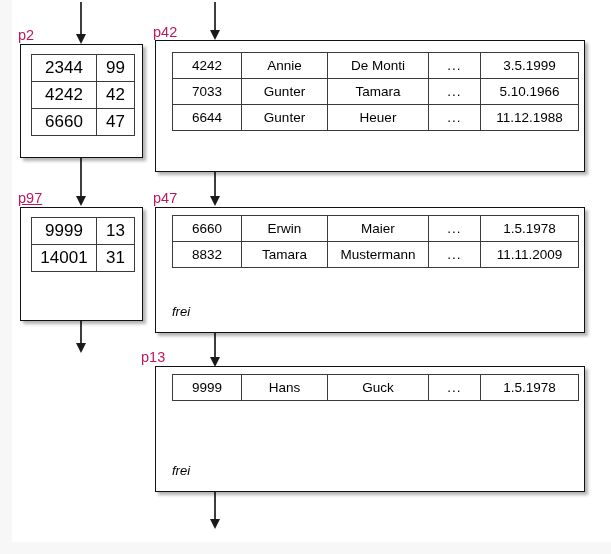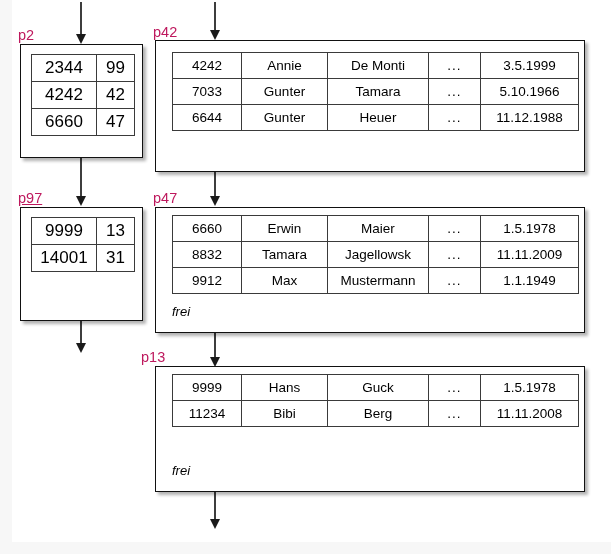--- a/index.html
+++ b/index.html
@@ -220,30 +220,23 @@
       <tr>
         <td>6660</td>
         <td>Erwin</td>
         <td>Maier</td>
         <td class="dots">...</td>
         <td>1.5.1978</td>
       </tr>
       <tr>
         <td>8832</td>
         <td>Tamara</td>
-        <td>Jagellowsk</td>
+        <td>Mustermann</td>
         <td class="dots">...</td>
         <td>11.11.2009</td>
-      </tr>
-      <tr>
-        <td>9912</td>
-        <td>Max</td>
-        <td>Mustermann</td>
-        <td class="dots">...</td>
-        <td>1.1.1949</td>
       </tr>
     </tbody>
   </table>
   <div class="frei" style="left:172px; top:304px;">frei</div>
 
   <div class="page-label" style="left:141px; top:349px;">p13</div>
   <div class="page-box" style="left:155px; top:366px; width:430px; height:126px;"></div>
   <table class="rec-table" style="left:172px; top:374px; width:406px;">
     <colgroup>
         <col style="width:69px">
@@ -253,24 +246,17 @@
         <col style="width:98px">
       </colgroup>
     <tbody>
       <tr>
         <td>9999</td>
         <td>Hans</td>
         <td>Guck</td>
         <td class="dots">...</td>
         <td>1.5.1978</td>
       </tr>
-      <tr>
-        <td>11234</td>
-        <td>Bibi</td>
-        <td>Berg</td>
-        <td class="dots">...</td>
-        <td>11.11.2008</td>
-      </tr>
     </tbody>
   </table>
   <div class="frei" style="left:172px; top:463px;">frei</div>
 
 </div>
 
 </body></html>

